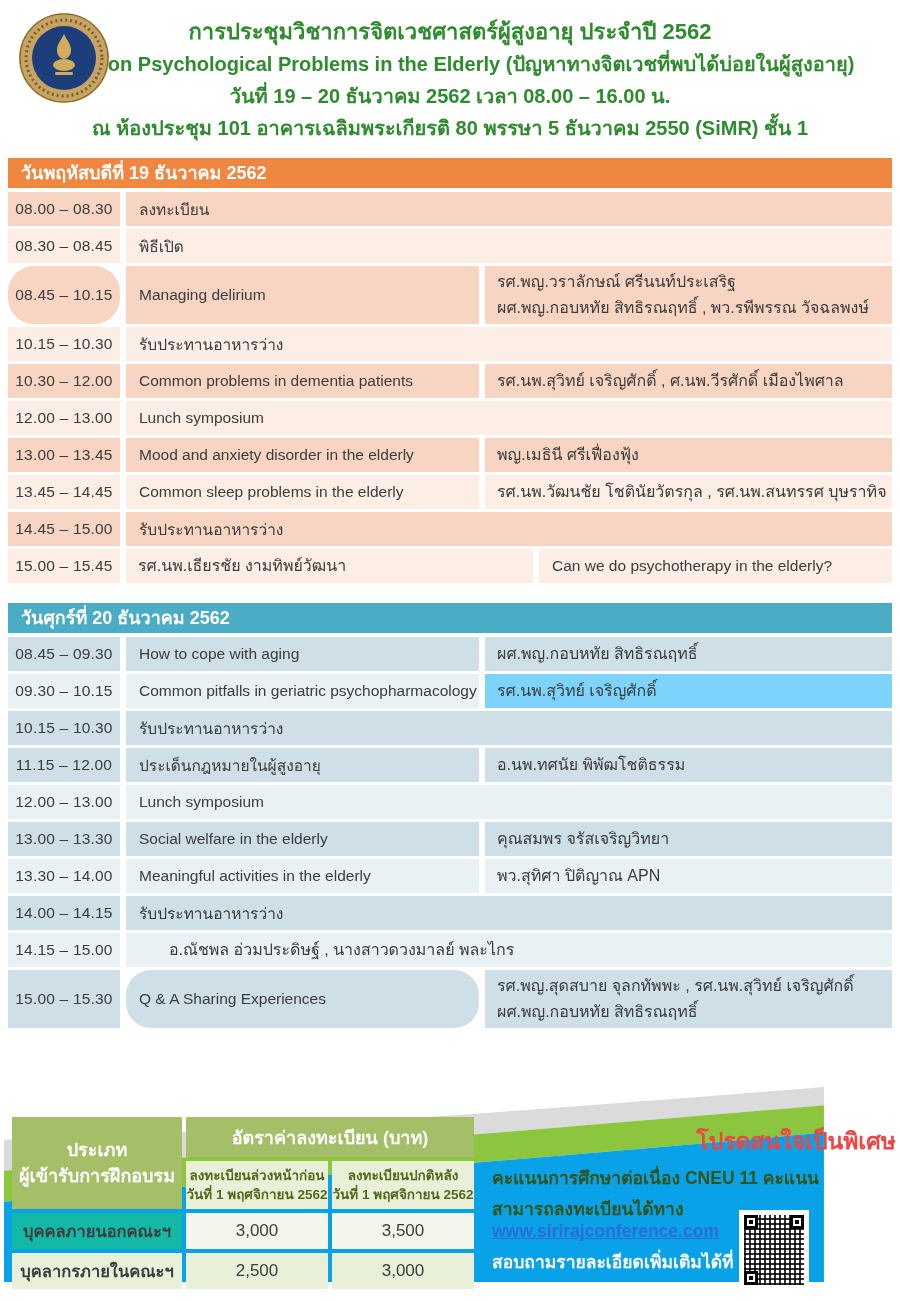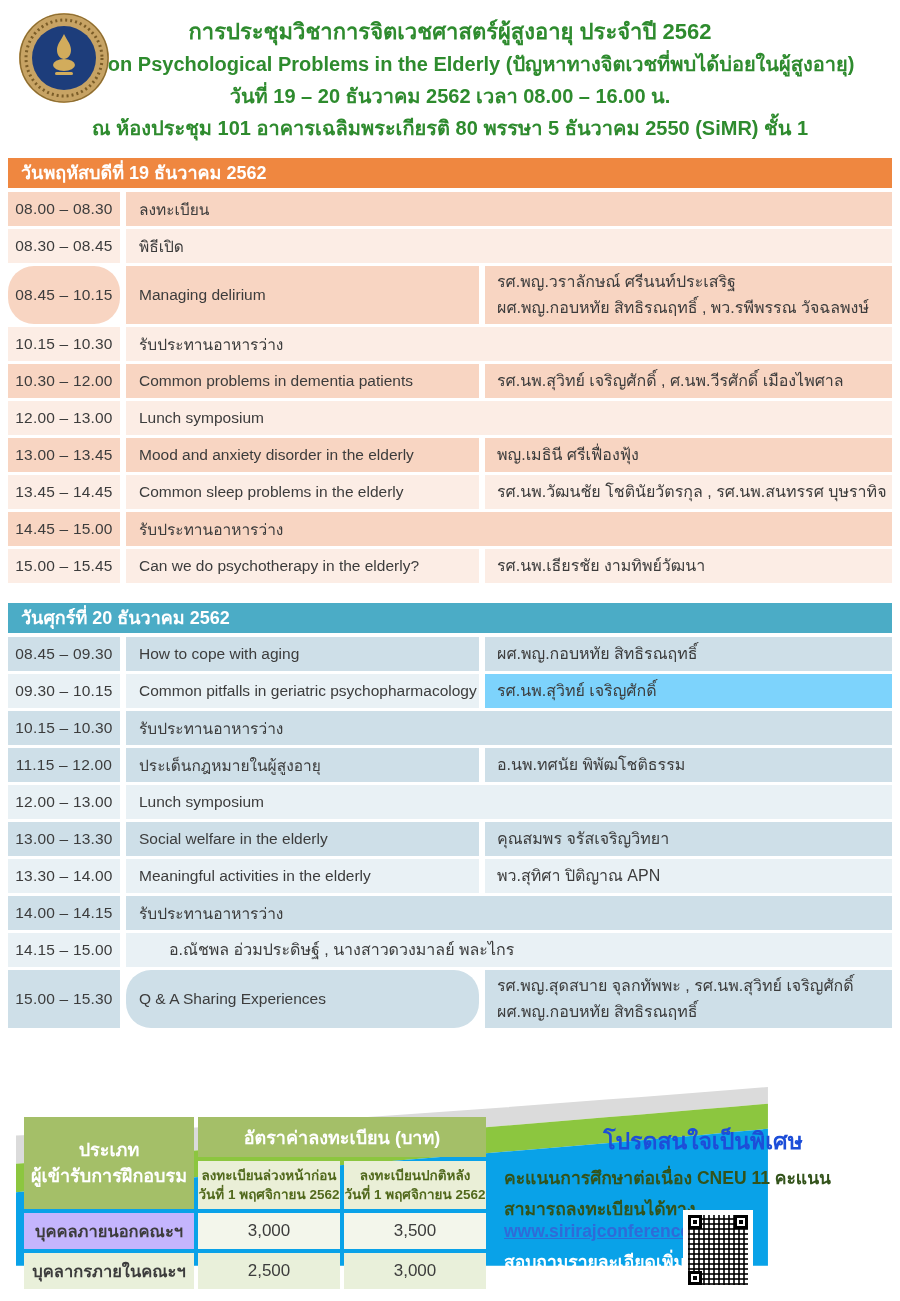--- a/index.html
+++ b/index.html
@@ -26,21 +26,21 @@
   .cell{display:flex;}
   .ctime{width:112px;flex:0 0 112px;align-items:center;justify-content:center;
          font-size:15.5px;letter-spacing:.2px;}
   .ctopic{width:340px;flex:0 0 340px;align-items:center;padding-left:13px;font-size:15.5px;}
   .ctopic.cspan{flex:1 1 auto;width:auto;}
   .cspeaker{flex:1 1 auto;flex-direction:column;justify-content:center;
             padding:3px 4px 3px 12px;font-size:16px;}
   .spline{line-height:26px;}
 
   
-  .footer{position:absolute;left:16px;top:1087px;width:752px;height:214px;}
+  .footer{position:absolute;left:4px;top:1087px;width:820px;height:214px;}
   .bands{position:absolute;inset:0;}
 
   .fees{position:absolute;left:8px;top:30px;width:462px;display:grid;
         grid-template-columns:170px 1fr 1fr;grid-template-rows:40px 48px 36px 36px;
         gap:4px;}
   .fcell{display:flex;flex-direction:column;align-items:center;justify-content:center;text-align:center;}
   .fee-cat{grid-row:1 / span 2;grid-column:1;color:#ffffff;font-weight:bold;font-size:18px;line-height:26px;}
   .fee-rate{grid-column:2 / span 2;color:#ffffff;font-weight:bold;font-size:18px;}
   .fee-sub{font-size:13.5px;font-weight:bold;line-height:19px;}
   .fee-label{font-weight:bold;font-size:16.5px;}
@@ -130,24 +130,24 @@
           <div class="cell cspeaker" style="background: rgb(252, 237, 229);">
             <div class="spline">รศ.นพ.วัฒนชัย โชตินัยวัตรกุล , รศ.นพ.สนทรรศ บุษราทิจ</div>
           </div>
         </div>
         <div class="srow">
           <div class="cell ctime" style="background: rgb(248, 213, 194);">14.45 – 15.00</div>
           <div class="cell ctopic cspan" style="background: rgb(248, 213, 194);">รับประทานอาหารว่าง</div>
         </div>
         <div class="srow">
           <div class="cell ctime" style="background: rgb(252, 237, 229);">15.00 – 15.45</div>
-          <div class="cell ctopic" style="background: rgb(252, 237, 229);">Can we do psychotherapy in the elderly?</div>
           <div class="cell cspeaker" style="background: rgb(252, 237, 229);">
             <div class="spline">รศ.นพ.เธียรชัย งามทิพย์วัฒนา</div>
           </div>
+          <div class="cell ctopic" style="background: rgb(252, 237, 229);">Can we do psychotherapy in the elderly?</div>
         </div>
       </div>
   </div>
 
   <div class="sched second">
     <div class="sec-hdr" style="background: rgb(75, 172, 198);">วันศุกร์ที่ 20 ธันวาคม 2562</div>
     <div class="sec-body">
         <div class="srow">
           <div class="cell ctime" style="background: rgb(206, 223, 232);">08.45 – 09.30</div>
           <div class="cell ctopic" style="background: rgb(206, 223, 232);">How to cope with aging</div>
@@ -226,30 +226,30 @@
       </div>
       <div class="fcell fee-rate" style="background: rgb(164, 191, 104);">อัตราค่าลงทะเบียน (บาท)</div>
       <div class="fcell fee-sub" style="background: rgb(234, 239, 215); color: rgb(81, 105, 28);">
         <div>ลงทะเบียนล่วงหน้าก่อน</div>
         <div>วันที่ 1 พฤศจิกายน 2562</div>
       </div>
       <div class="fcell fee-sub" style="background: rgb(234, 239, 215); color: rgb(81, 105, 28);">
         <div>ลงทะเบียนปกติหลัง</div>
         <div>วันที่ 1 พฤศจิกายน 2562</div>
       </div>
-    <div class="fcell fee-label" style="background: #c4b5fd;">บุคคลภายนอกคณะฯ</div>
+    <div class="fcell fee-label" style="background: #14b8a6;">บุคคลภายนอกคณะฯ</div>
         <div class="fcell fee-num" style="background: rgb(243, 246, 235);">3,000</div>
         <div class="fcell fee-num" style="background: rgb(243, 246, 235);">3,500</div>
         <div class="fcell fee-label" style="background: rgb(233, 240, 218);">บุคลากรภายในคณะฯ</div>
         <div class="fcell fee-num" style="background: rgb(233, 240, 218);">2,500</div>
         <div class="fcell fee-num" style="background: rgb(233, 240, 218);">3,000</div>
       </div>
 
     <div class="notice">
-      <div class="notice-head" style="color: #1d4ed8;">โปรดสนใจเป็นพิเศษ</div>
+      <div class="notice-head" style="color: #ef4444; text-align: right;">โปรดสนใจเป็นพิเศษ</div>
       <div class="nline ngreen" style="color: rgb(51, 83, 27);">คะแนนการศึกษาต่อเนื่อง CNEU 11 คะแนน</div>
       <div class="nline ngreen" style="color: rgb(51, 83, 27);">
         <span>สามารถลงทะเบียนได้ทาง</span>
         <span> </span>
         <span class="nlink" style="color: rgb(47, 107, 216);">www.sirirajconference.com</span>
       </div>
       <div class="nline nwhite">สอบถามรายละเอียดเพิ่มเติมได้ที่</div>
       <div class="nline nwhite">นางสาวนิภาพร ศุภประเสริฐ โทรศัพท์ 0957387382</div>
 
     </div>

